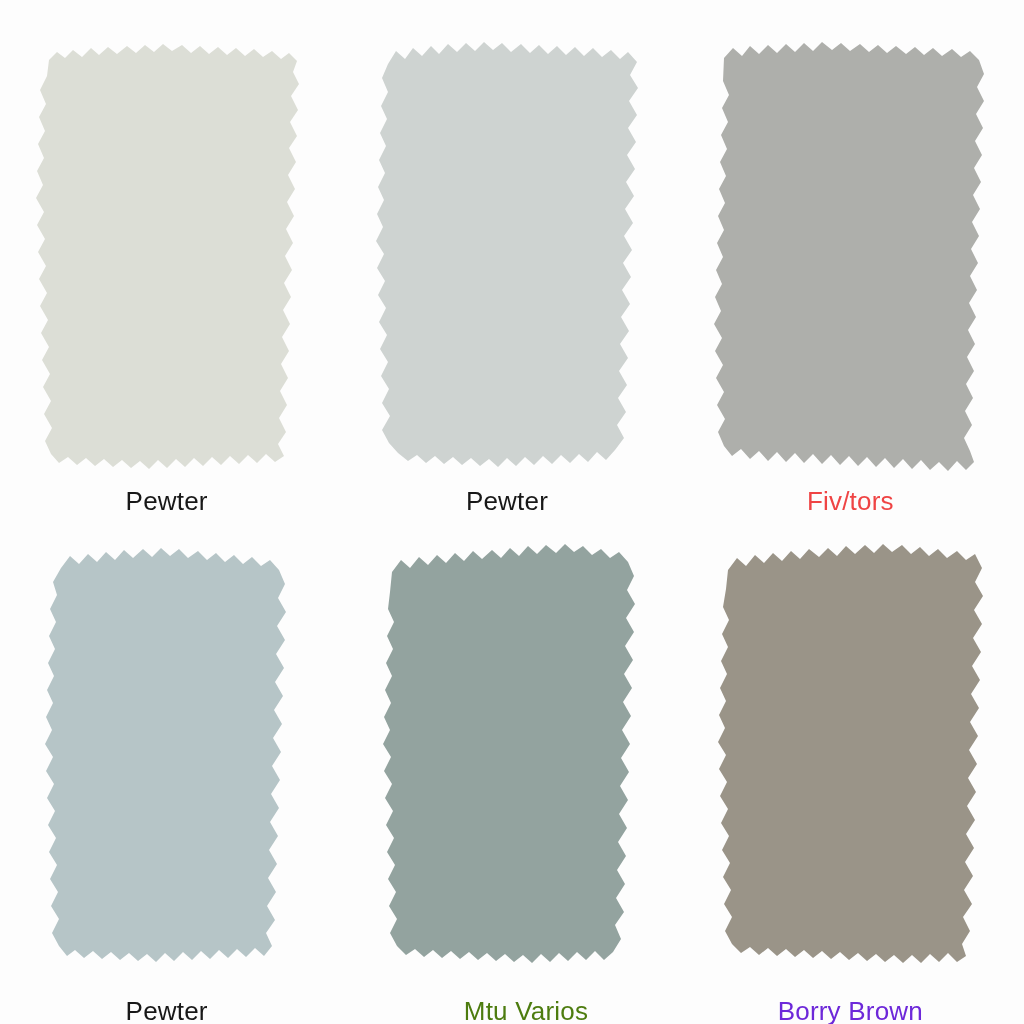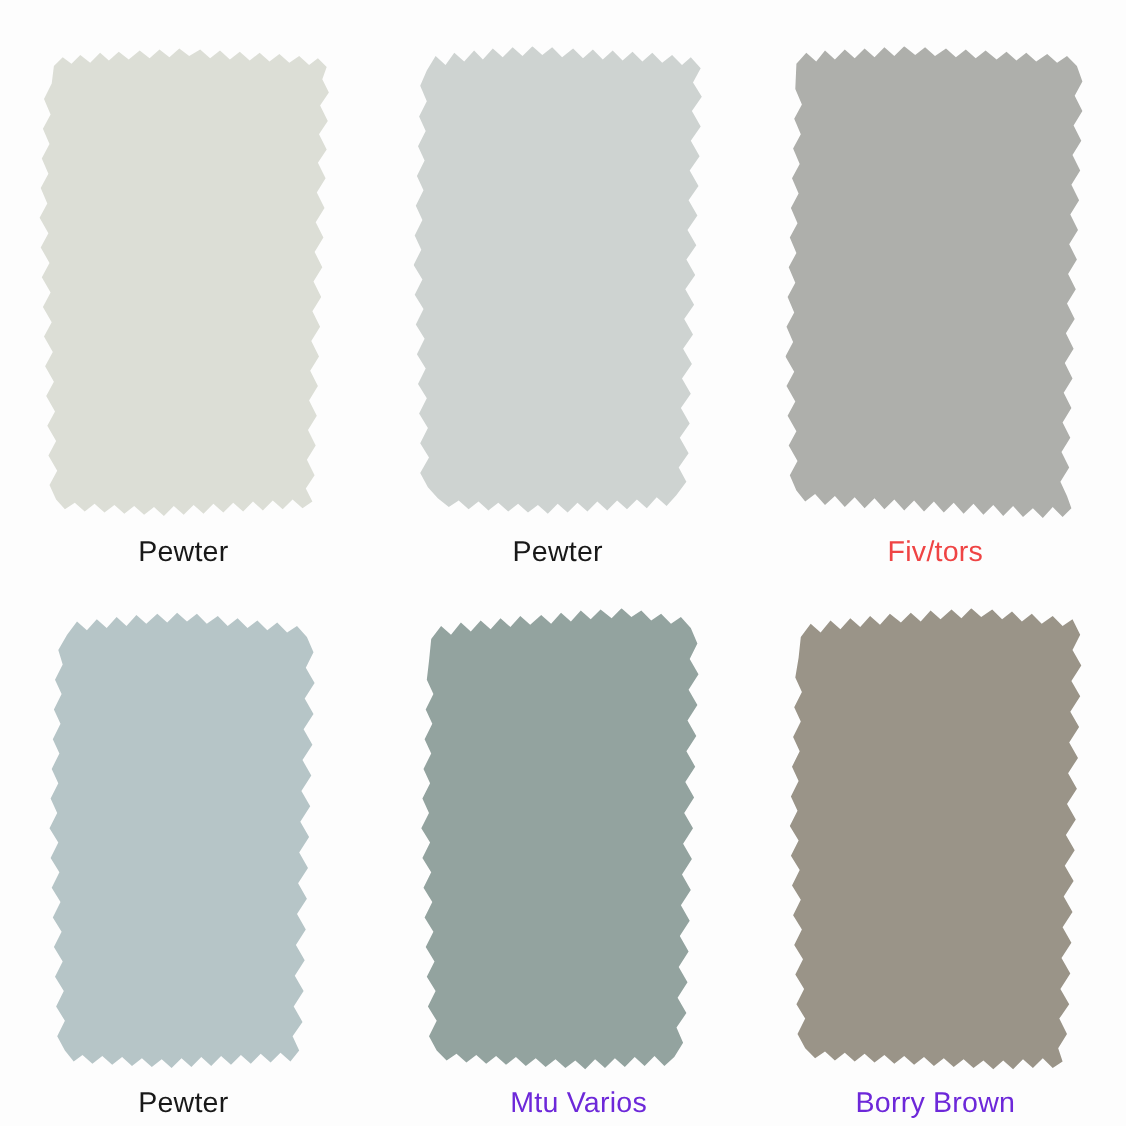--- a/index.html
+++ b/index.html
@@ -22,21 +22,21 @@
     display: grid;
     grid-template-columns: repeat(3, 1fr);
     grid-template-rows: repeat(2, 1fr);
   }
 
   .swatch-cell {
     position: relative;
     display: flex;
     flex-direction: column;
     align-items: center;
-    justify-content: center;
+    justify-content: space-between;
   }
 
   
   .swatch-cell.r1 { padding-top: 42px; }
   .swatch-cell.r2 { padding-top: 30px; }
 
   .paint-wrap {
     position: relative;
     width: 272px;
     height: 430px;
@@ -106,21 +106,21 @@
     </div>
     <div class="swatch-label" style="color: rgb(24, 24, 24);">Pewter</div>
   </div>
 
   <div class="swatch-cell r2 c2">
     <div class="paint-wrap">
       <svg viewBox="0 0 272 420" preserveAspectRatio="none">
         <path d="M16,28 L25,16 L34,24 L43,13 L52,21 L61,11 L70,19 L79,9 L88,17 L97,7 L106,15 L116,6 L125,14 L134,4 L143,12 L152,2 L161,10 L170,1 L180,9 L189,0 L198,8 L207,2 L216,11 L225,5 L234,14 L243,8 L252,18 L258,32 L251,46 L259,60 L250,74 L258,88 L249,102 L257,116 L248,130 L256,144 L247,158 L255,172 L246,186 L254,200 L245,214 L253,228 L244,242 L252,256 L243,270 L251,284 L242,298 L250,312 L241,326 L249,340 L240,354 L248,368 L239,381 L245,395 L237,408 L228,416 L219,407 L210,416 L201,408 L192,417 L183,409 L174,418 L165,410 L156,419 L147,411 L138,418 L129,410 L120,417 L111,409 L102,416 L93,408 L84,415 L75,407 L66,414 L57,406 L48,413 L39,405 L30,411 L21,402 L14,389 L21,375 L13,362 L20,348 L12,335 L19,321 L11,308 L18,294 L10,281 L17,267 L9,254 L16,240 L8,227 L15,213 L7,200 L14,186 L8,173 L15,159 L9,146 L16,132 L10,119 L17,105 L11,92 L18,78 L12,65 L14,48 Z" fill="#93a39f"></path>
       </svg>
     </div>
-    <div class="swatch-label" style="color: #6d28d9; margin-left: 28px;">Mtu Varios</div>
+    <div class="swatch-label" style="color: #4d7c0f; margin-left: 28px;">Mtu Varios</div>
   </div>
 
   <div class="swatch-cell r2 c3">
     <div class="paint-wrap">
       <svg viewBox="0 0 278 420" preserveAspectRatio="none">
         <path d="M14,26 L23,14 L32,22 L41,11 L50,19 L59,9 L68,17 L77,7 L86,15 L95,5 L105,13 L114,4 L123,12 L132,2 L141,10 L151,1 L160,9 L169,0 L178,8 L188,1 L197,10 L206,3 L215,12 L224,5 L233,14 L243,7 L252,16 L261,10 L268,24 L261,38 L269,52 L260,66 L268,80 L259,94 L267,108 L258,122 L266,136 L257,150 L265,164 L256,178 L264,192 L255,206 L263,220 L254,234 L262,248 L253,262 L261,276 L252,290 L260,304 L251,318 L259,332 L250,346 L258,360 L249,373 L256,387 L248,400 L252,412 L243,418 L234,409 L225,418 L216,410 L207,419 L198,411 L189,419 L180,411 L171,418 L162,410 L153,417 L144,409 L135,416 L126,408 L117,415 L108,407 L99,414 L90,406 L81,413 L72,405 L63,412 L54,404 L45,411 L36,403 L27,409 L18,400 L11,387 L18,373 L10,360 L17,346 L9,333 L16,319 L8,306 L15,292 L7,279 L14,265 L6,252 L13,238 L5,225 L12,211 L4,198 L11,184 L5,171 L12,157 L6,144 L13,130 L7,117 L14,103 L8,90 L15,76 L9,63 L12,45 Z" fill="#9a9488"></path>
       </svg>
     </div>
     <div class="swatch-label" style="color: #6d28d9;">Borry Brown</div>
   </div>

